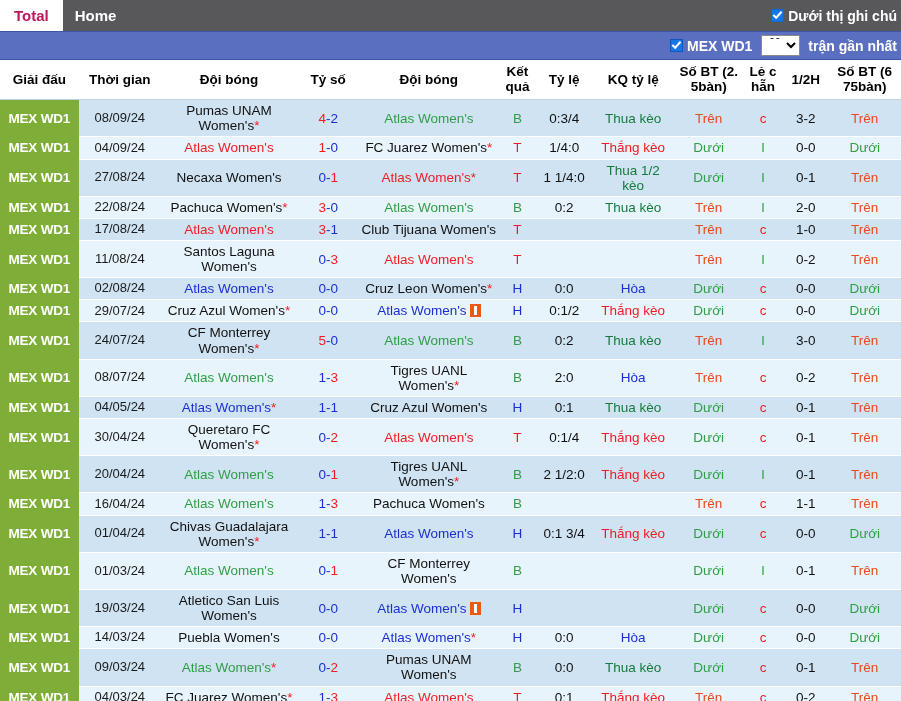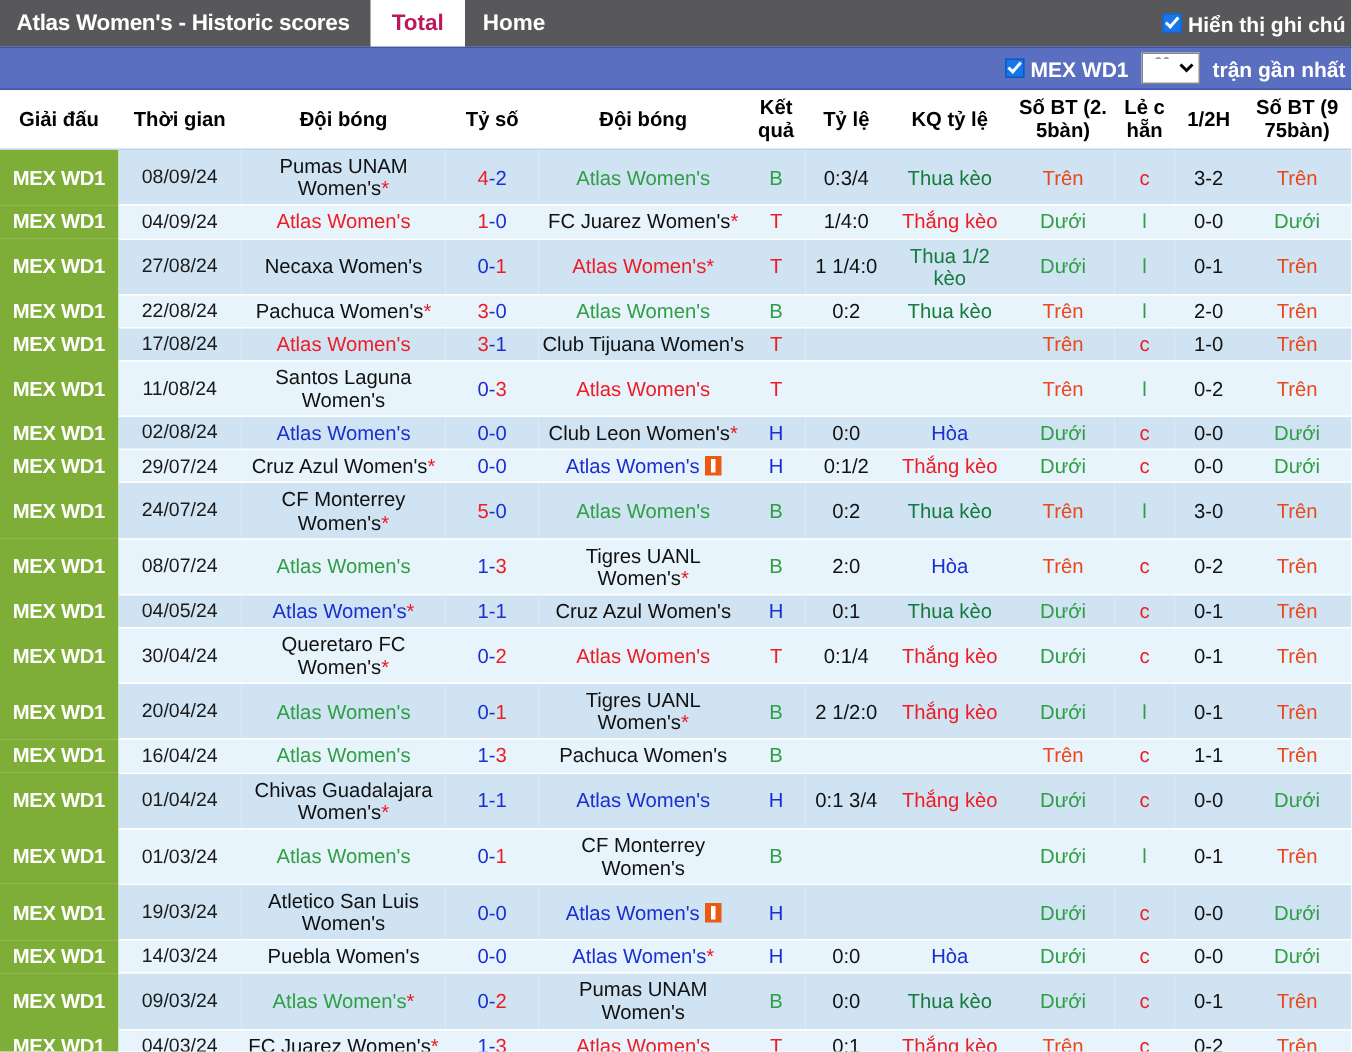--- a/index.html
+++ b/index.html
@@ -185,26 +185,25 @@
     position:absolute;
     left:4px; top:2px;
     width:3px; height:9px;
     background:#ffffff;
   }
 </style>
 </head>
 <body>
 
 <div id="topbar">
-  <div class="title">Atlas Women's - Historic scores</div>
   <div class="tab-active">Total</div>
   <div class="tab-link">Home</div>
   <div class="right">
     <span class="cbox"></span>
-    <span class="note-label">Hiển thị ghi chú</span>
+    <span class="note-label">Dưới thị ghi chú</span>
   </div>
 </div>
 
 <div id="filterbar">
   <span class="cbox"></span>
   <span class="lg">MEX WD1</span>
   <select id="count-select"><option value="10">10</option><option value="20" selected="">20</option><option value="30">30</option><option value="50">50</option></select>
   <span class="suffix">trận gần nhất</span>
 </div>
 
@@ -229,21 +228,21 @@
       <th>Thời gian</th>
       <th>Đội bóng</th>
       <th>Tỷ số</th>
       <th>Đội bóng</th>
       <th>Kết quả</th>
       <th>Tỷ lệ</th>
       <th>KQ tỷ lệ</th>
       <th>Số BT (2. 5bàn)</th>
       <th>Lẻ c hẵn</th>
       <th>1/2H</th>
-      <th>Số BT (9 75bàn)</th>
+      <th>Số BT (6 75bàn)</th>
     </tr>
   </thead>
   <tbody id="tbody">
       <tr class="odd">
         <td class="league">MEX WD1</td>
         <td class="date">08/09/24</td>
         <td><span class="t-black">Pumas UNAM Women's</span><span class="star">*</span></td>
         <td><span class="t-red">4</span><span class="t-blue">-</span><span class="t-blue">2</span></td>
         <td><span class="t-grn2">Atlas Women's</span></td>
         <td class="t-grn2">B</td>
@@ -322,21 +321,21 @@
         <td class="t-orange">Trên</td>
         <td class="t-grn2">l</td>
         <td class="t-black">0-2</td>
         <td class="t-orange">Trên</td>
       </tr>
       <tr class="odd">
         <td class="league">MEX WD1</td>
         <td class="date">02/08/24</td>
         <td><span class="t-blue">Atlas Women's</span></td>
         <td><span class="t-blue">0</span><span class="t-blue">-</span><span class="t-blue">0</span></td>
-        <td><span class="t-black">Club Leon Women's</span><span class="star">*</span></td>
+        <td><span class="t-black">Cruz Leon Women's</span><span class="star">*</span></td>
         <td class="t-blue">H</td>
         <td class="t-black">0:0</td>
         <td class="t-blue">Hòa</td>
         <td class="t-grn2">Dưới</td>
         <td class="t-red">c</td>
         <td class="t-black">0-0</td>
         <td class="t-grn2">Dưới</td>
       </tr>
       <tr class="even">
         <td class="league">MEX WD1</td>

